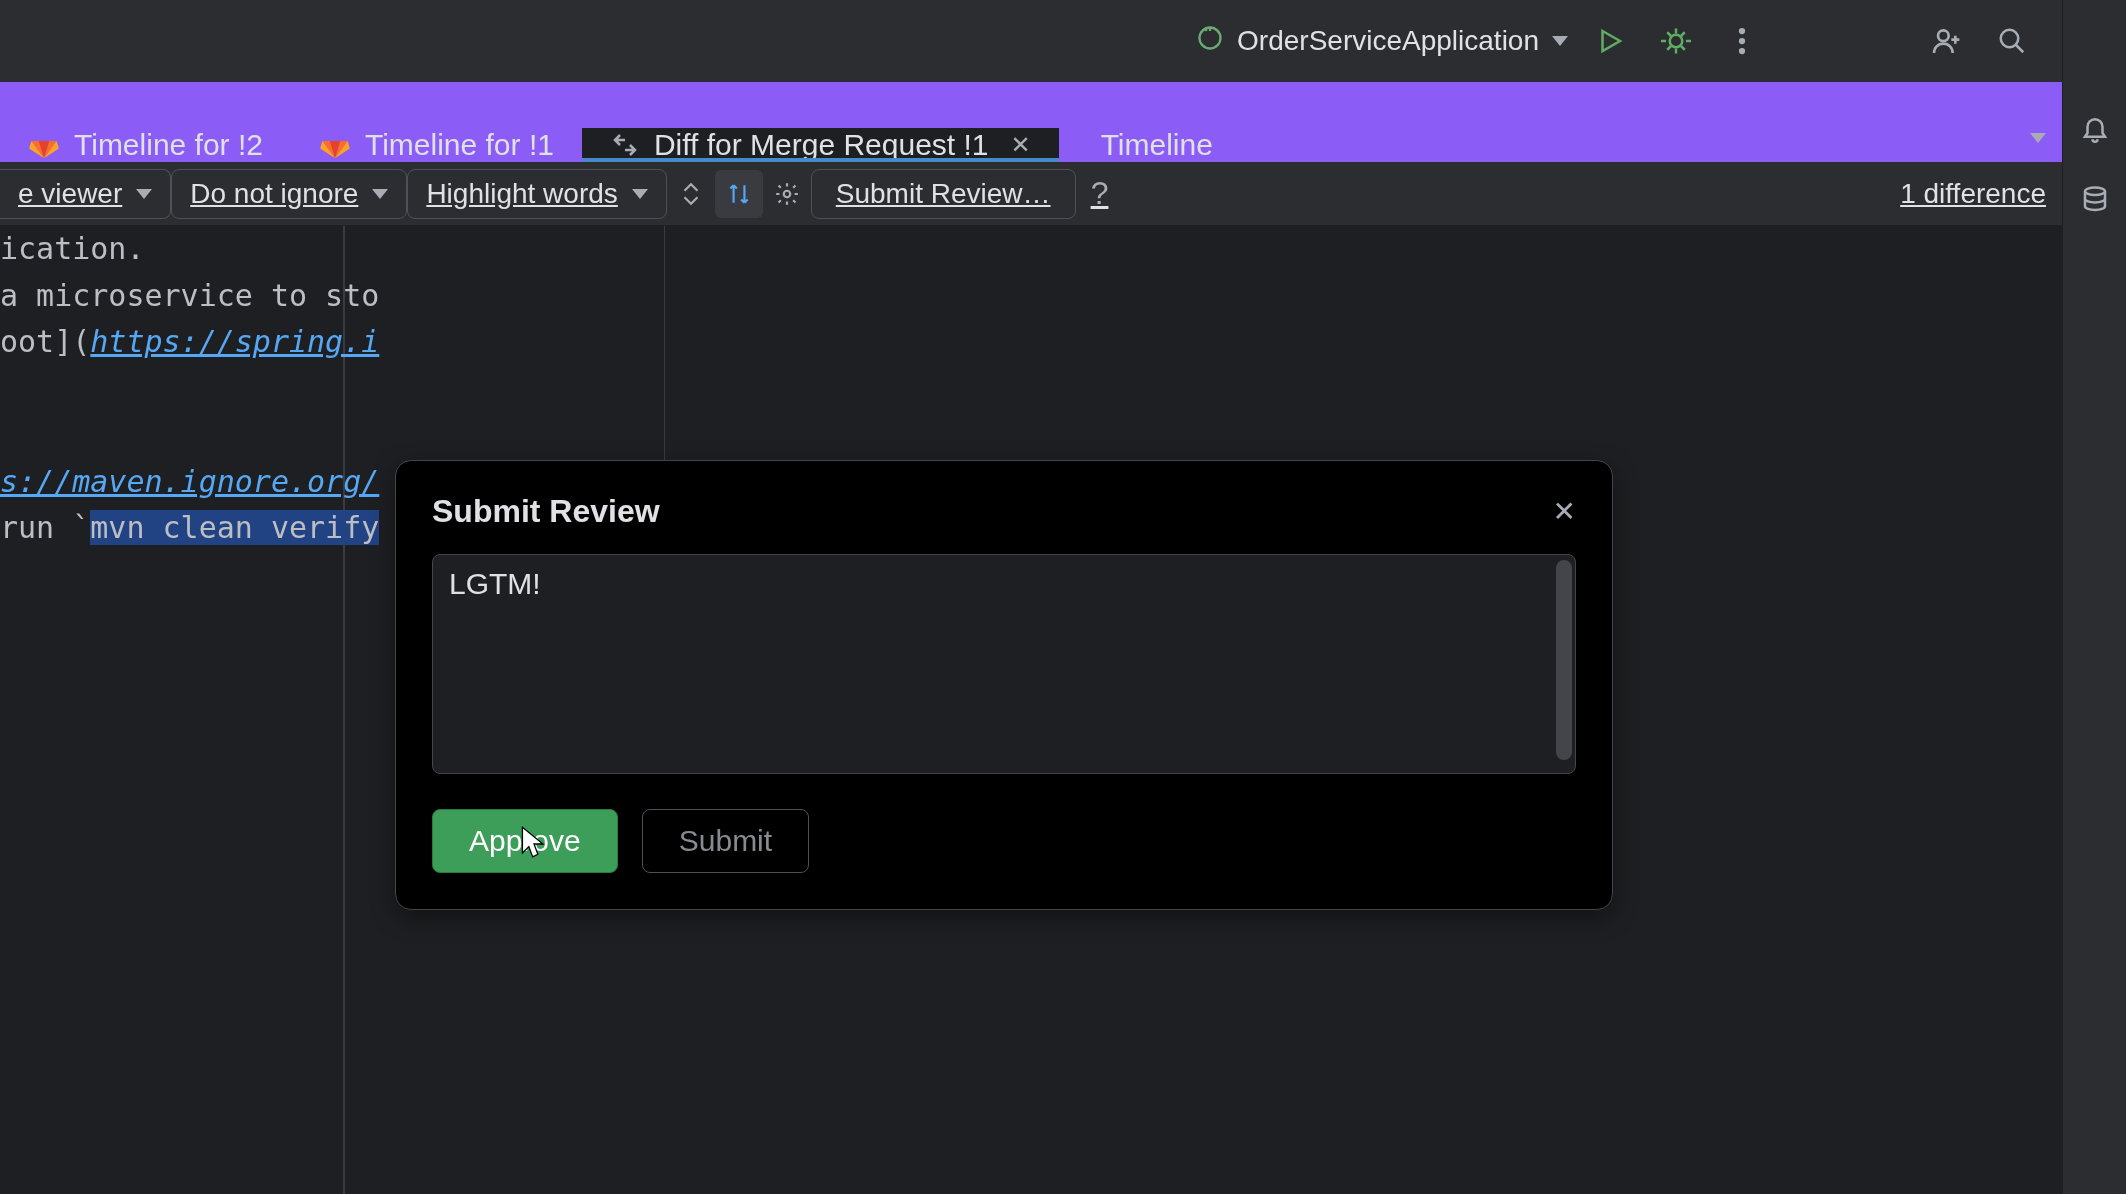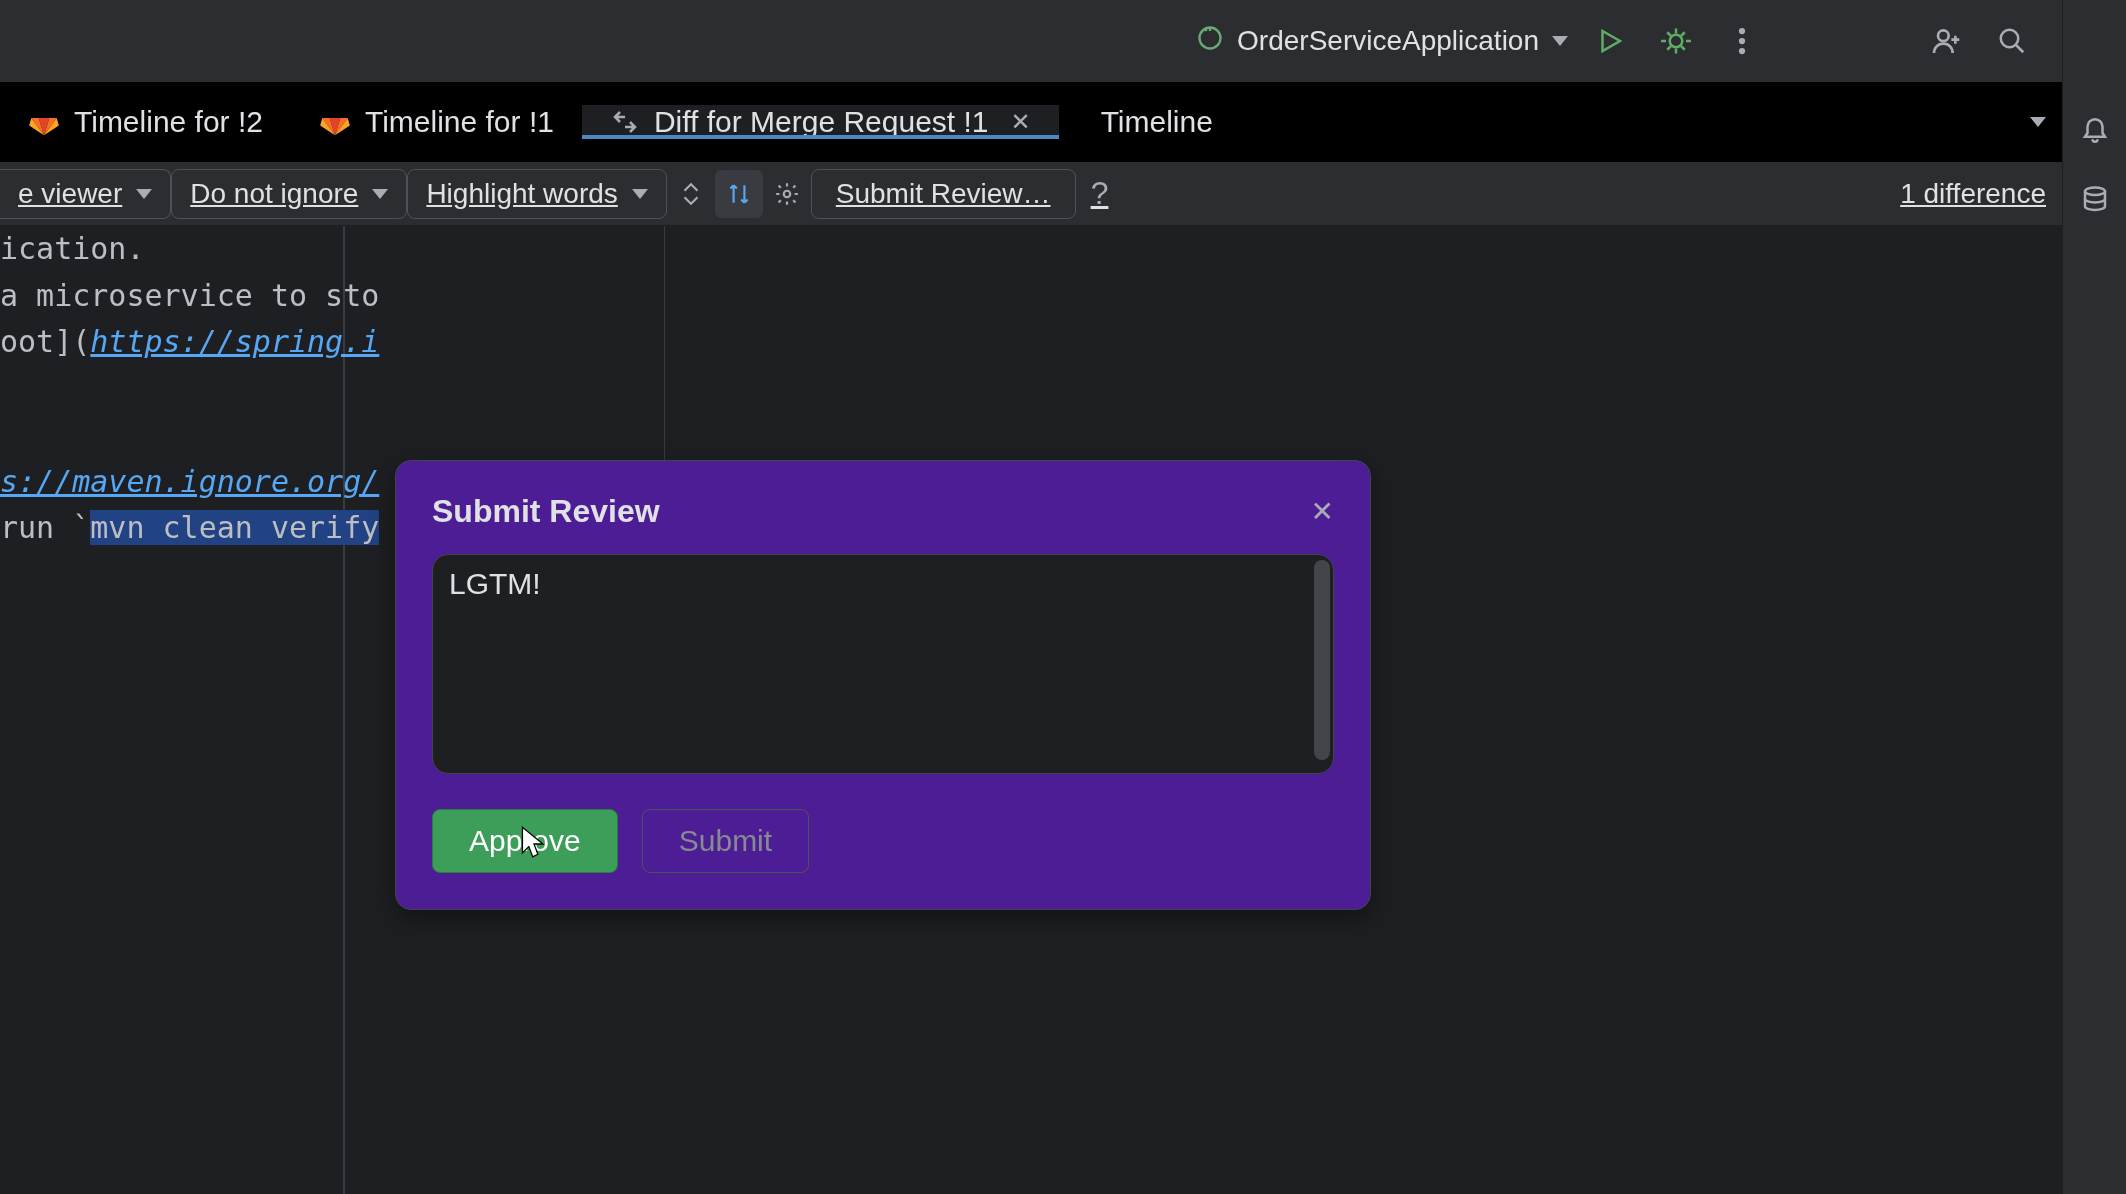--- a/index.html
+++ b/index.html
@@ -44,22 +44,22 @@
   content: "";
   position: absolute;
   top: 2px; right: 2px;
   width: 12px; height: 12px;
   background: #f2a83b;
   border-radius: 50%;
 }
 .tab-bar {
   height: 80px;
   display: flex;
-  align-items: center;
-  background: #000000;
+  align-items: flex-end;
+  background: #8b5cf6;
   position: relative;
 }
 .tab {
   display: flex;
   align-items: center;
   gap: 14px;
   padding: 0 28px;
   cursor: pointer;
   color: #dfe1e5;
   font-size: 30px;
@@ -192,42 +192,42 @@
   font-family: "SF Mono", Menlo, Consolas, monospace;
   font-size: 30px;
   line-height: 47px;
   white-space: pre;
 }
 .right-code .heading { color: #c77dbb; font-style: italic; font-weight: bold; }
 .popup {
   position: absolute;
   left: 395px;
   top: 234px;
-  width: 976px;
-  background: #4c1d95;
+  width: 1218px;
+  background: #000000;
   border: 1px solid #43454a;
   border-radius: 16px;
   padding: 32px 36px 36px 36px;
   box-shadow: 0 8px 24px rgba(0,0,0,.4);
   z-index: 100;
 }
 .popup-header {
   display: flex;
   justify-content: space-between;
   align-items: center;
   margin-bottom: 24px;
 }
 .popup-title { font-size: 32px; font-weight: 600; }
 .popup-close { color: #a8adb5; cursor: pointer; font-size: 28px; }
 .popup-textarea {
   width: 100%;
   height: 220px;
   background: #1e1f22;
   border: 1px solid #43454a;
-  border-radius: 16px;
+  border-radius: 8px;
   padding: 12px 16px;
   color: #dfe1e5;
   font-size: 30px;
   font-family: inherit;
   resize: none;
   outline: none;
   position: relative;
 }
 .popup-textarea-wrap { position: relative; }
 .popup-scrollbar {

